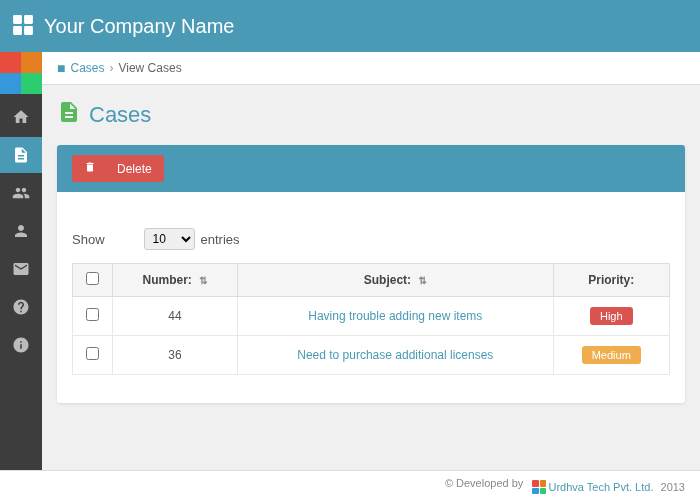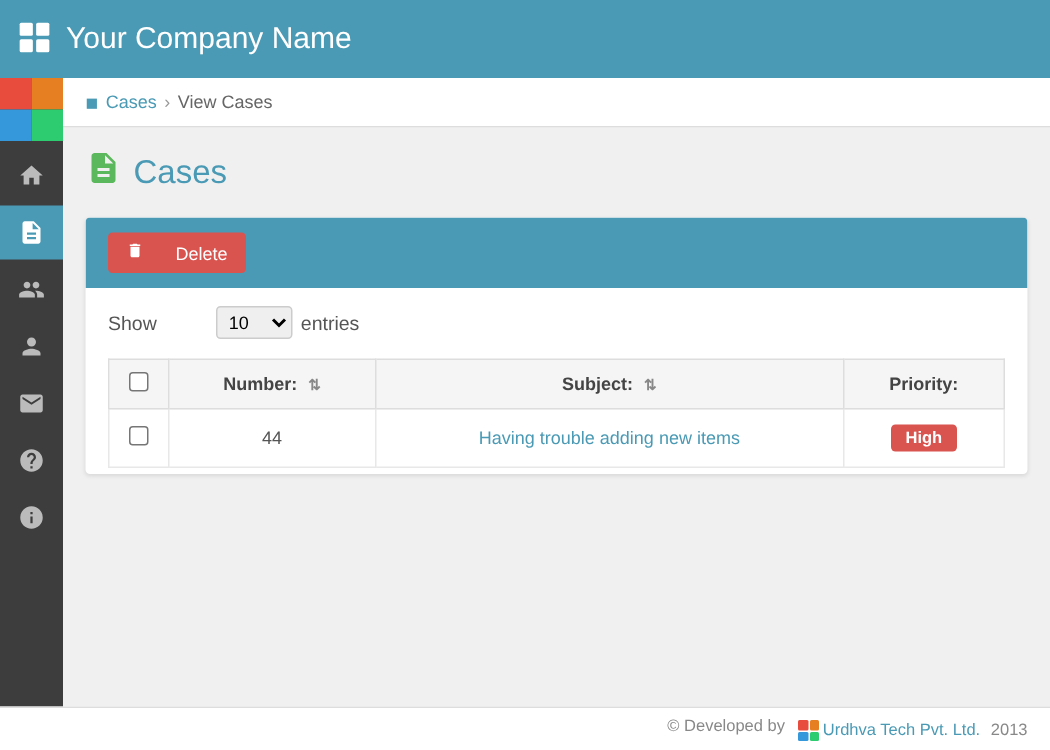--- a/index.html
+++ b/index.html
@@ -114,21 +114,21 @@
     .card {
       background: white;
       border-radius: 3px;
       overflow: hidden;
       box-shadow: 0 1px 3px rgba(0,0,0,0.1);
     }
     .card-header {
       background: #4a9ab5;
       padding: 10px 15px;
     }
-    .card-body { padding: 4px 15px; }
+    .card-body { padding: 28px 15px; }
 
     
     .btn-delete {
       background: #d9534f;
       color: white;
       border: none;
       padding: 6px 12px;
       border-radius: 3px;
       cursor: pointer;
       font-size: 12px;
@@ -180,21 +180,21 @@
 
     .sort-arrows { font-size: 10px; color: #888; margin-left: 4px; }
 
     
     .badge {
       display: inline-block;
       padding: 3px 10px;
       border-radius: 3px;
       color: white;
       font-size: 11px;
-      font-weight: bold;
+      font-weight: normal;
     }
     .badge-high { background: #d9534f; }
     .badge-low { background: #5bc0de; }
     .badge-medium { background: #f0ad4e; }
 
     
     .cases-table input[type=checkbox] { cursor: pointer; }
 
     
     .footer {
@@ -343,20 +343,32 @@
         <input type="checkbox" style="">
       </td>
       <td>44</td>
       <td class="link-cell">
         <a href="#">Having trouble adding new items</a>
       </td>
       <td>
         <span class="badge badge-high">High</span>
       </td>
     </tr>
+                <tr>
+      <td>
+        <input type="checkbox" style="">
+      </td>
+      <td>36</td>
+      <td class="link-cell">
+        <a href="#">Need to purchase additional licenses</a>
+      </td>
+      <td>
+        <span class="badge badge-medium">Medium</span>
+      </td>
+    </tr>
               </tbody>
           </table>
         </div>
       </div>
     </div>
   </div>
 </div>
 
 <div class="footer">
   <span>© Developed by</span>

